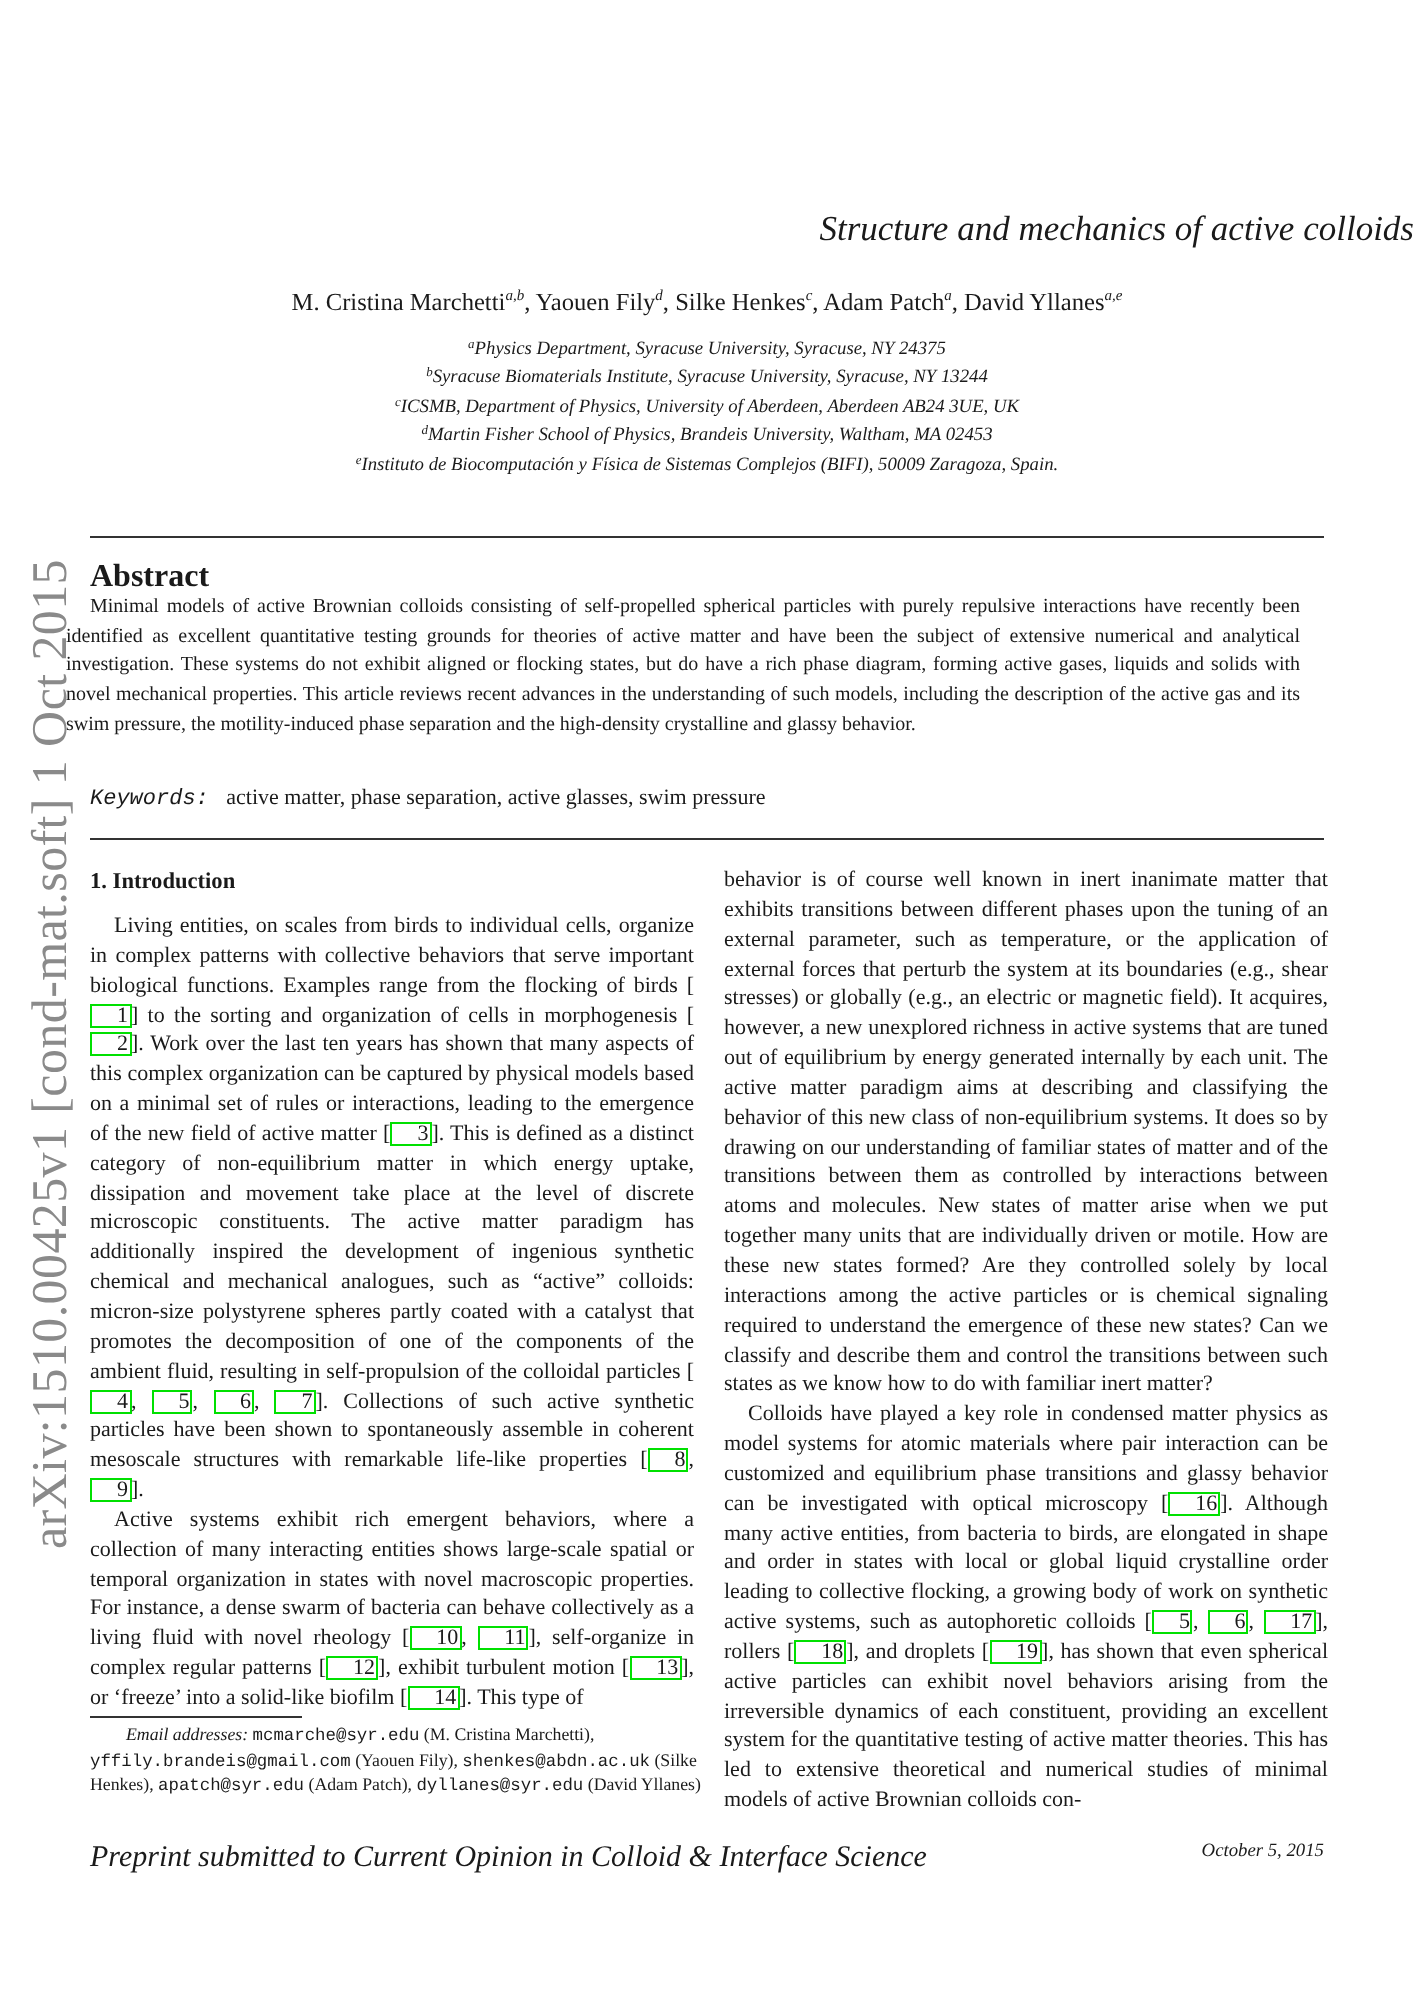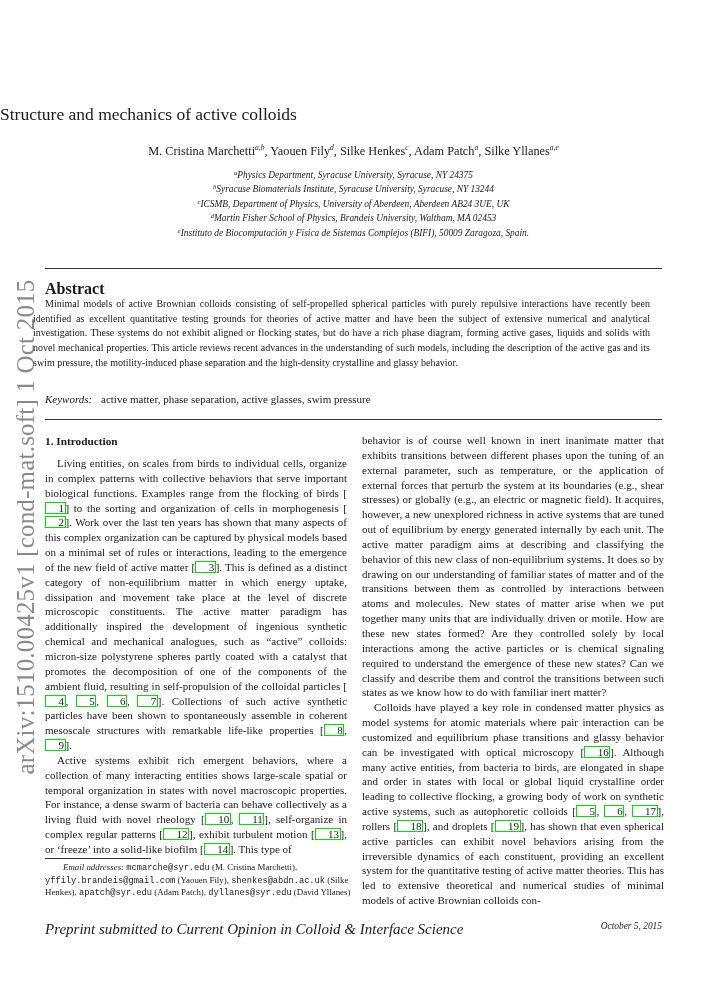--- a/index.html
+++ b/index.html
@@ -1,30 +1,30 @@
 <!DOCTYPE html>
 <html><head>
 <meta charset="utf-8">
 <style>
   html, body { margin: 0; padding: 0; background: #ffffff; }
   body { width: 707px; height: 1000px; position: relative; overflow: hidden;
          font-family: "Liberation Serif", "DejaVu Serif", serif; color: #1a1a1a; }
   .arxiv-stamp { position: absolute; left: 6px; top: 292px; width: 40px; height: 470px; }
   .arxiv-stamp span { position: absolute; left: 50%; top: 50%; transform: translate(-50%, -50%) rotate(-90deg);
         white-space: nowrap; font-size: 25px; color: #8a8a8a; font-family: "Liberation Serif", serif; letter-spacing: 0.2px; }
-  .title { position: absolute; top: 104px; left: 0; width: 707px; text-align: left; font-size: 17.5px; }
+  .title { position: absolute; top: 104px; left: 0; width: 707px; text-align: right; font-size: 17.5px; font-style: italic; }
   .authors { position: absolute; top: 143px; left: 0; width: 707px; text-align: center; font-size: 12.3px; }
   .authors sup { font-size: 7.5px; vertical-align: 5px; font-style: italic; }
   .affils { position: absolute; top: 167px; left: 0; width: 707px; text-align: center; font-size: 9.4px; font-style: italic; line-height: 11.4px; }
   .affils sup { font-size: 6.5px; vertical-align: 3px; }
   .rule { position: absolute; left: 45px; width: 617px; height: 0; border-top: 1.2px solid #333; }
   .abstract-h { position: absolute; left: 45px; top: 280px; font-weight: bold; font-size: 16px; }
   .abstract { position: absolute; left: 33px; top: 297px; width: 617px; font-size: 10px; line-height: 14.7px; text-align: justify; text-indent: 12px; margin: 0; }
   .keywords { position: absolute; left: 45px; top: 393px; width: 617px; font-size: 11px; }
-  .keywords .kl { font-style: italic; margin-right: 6px; }
+  .keywords .kl { font-style: italic; margin-right: 6px; font-family: Liberation Mono, monospace; }
   .col { position: absolute; top: 0; width: 302px; font-size: 11px; line-height: 14.85px; }
   .col p { margin: 0; text-align: justify; text-indent: 12px; hyphens: manual; }
   .col-left { left: 45px; font-family: Liberation Serif, serif; }
   .col-right { left: 362px; }
   .sec-h { position: absolute; left: 45px; top: 435px; font-weight: bold; font-size: 11.3px; }
   .cite { display: inline-block; border: 1px solid #00e000; line-height: 10px; padding: 0 0.5px; }
   .footnote-rule { position: absolute; left: 45px; top: 858px; width: 106px; border-top: 1px solid #333; }
   .footnote { position: absolute; left: 45px; top: 862px; width: 310px; font-size: 8.9px; line-height: 11.7px; }
   .footnote .lbl { font-style: italic; padding-left: 18px; margin-top: 16px; }
   .footnote .mono { font-family: Liberation Mono, monospace; font-size: 8.7px; }
@@ -33,21 +33,21 @@
 </style>
 </head>
 <body>
 
 <div class="arxiv-stamp">
   <span>arXiv:1510.00425v1  [cond-mat.soft]  1 Oct 2015</span>
 </div>
 
 <div class="title">Structure and mechanics of active colloids</div>
 
-<div class="authors" id="authors"><span>M. Cristina Marchetti</span><sup>a,b</sup>, <span>Yaouen Fily</span><sup>d</sup>, <span>Silke Henkes</span><sup>c</sup>, <span>Adam Patch</span><sup>a</sup>, <span>Silke Yllanes</span><sup>a,e</sup></div>
+<div class="authors" id="authors"><span>M. Cristina Marchetti</span><sup>a,b</sup>, <span>Yaouen Fily</span><sup>d</sup>, <span>Silke Henkes</span><sup>c</sup>, <span>Adam Patch</span><sup>a</sup>, <span>David Yllanes</span><sup>a,e</sup></div>
 
 <div class="affils" id="affils">
     <div><sup>a</sup><span>Physics Department, Syracuse University, Syracuse, NY 24375</span></div>
     <div><sup>b</sup><span>Syracuse Biomaterials Institute, Syracuse University, Syracuse, NY 13244</span></div>
     <div><sup>c</sup><span>ICSMB, Department of Physics, University of Aberdeen, Aberdeen AB24 3UE, UK</span></div>
     <div><sup>d</sup><span>Martin Fisher School of Physics, Brandeis University, Waltham, MA 02453</span></div>
     <div><sup>e</sup><span>Instituto de Biocomputación y Física de Sistemas Complejos (BIFI), 50009 Zaragoza, Spain.</span></div>
   </div>
 
 <div class="rule" style="top:268px"></div>

